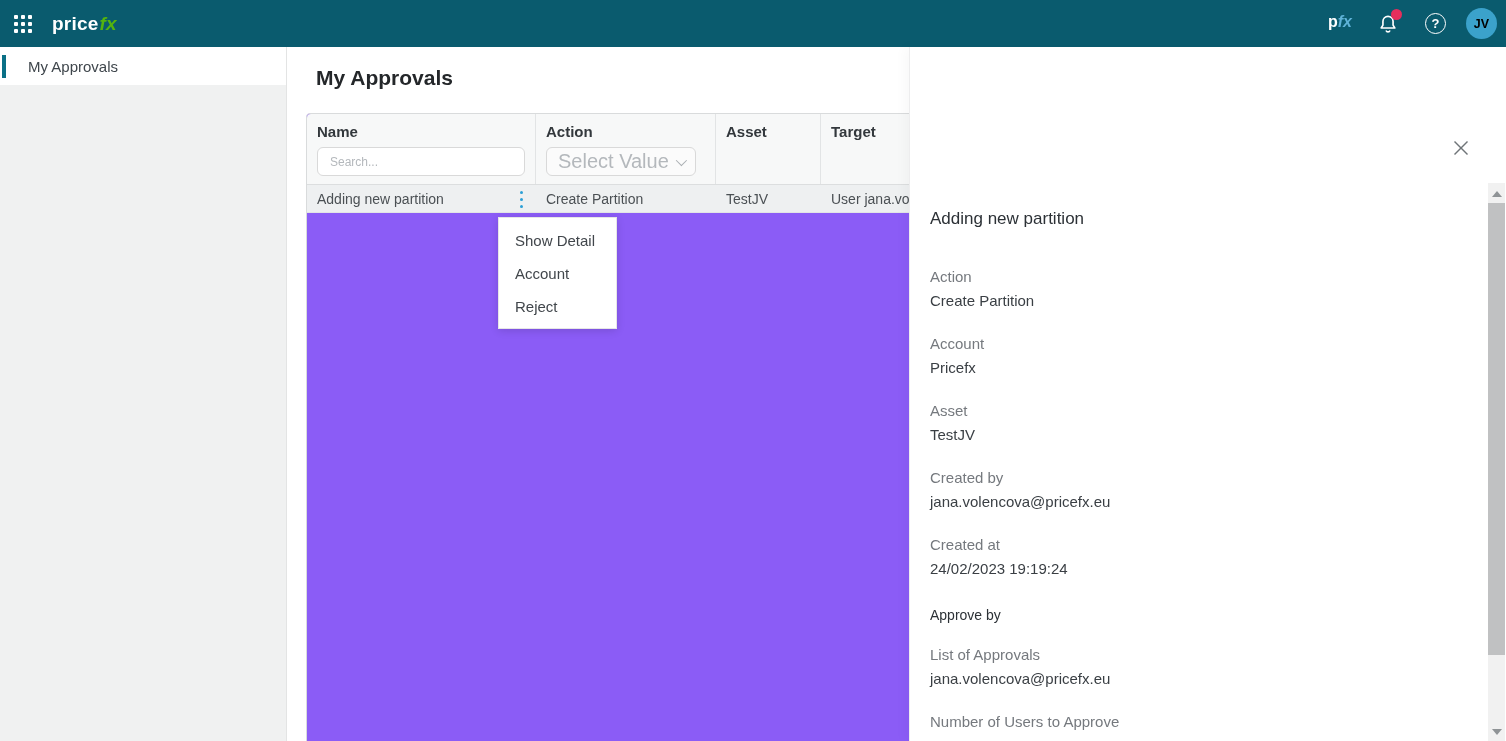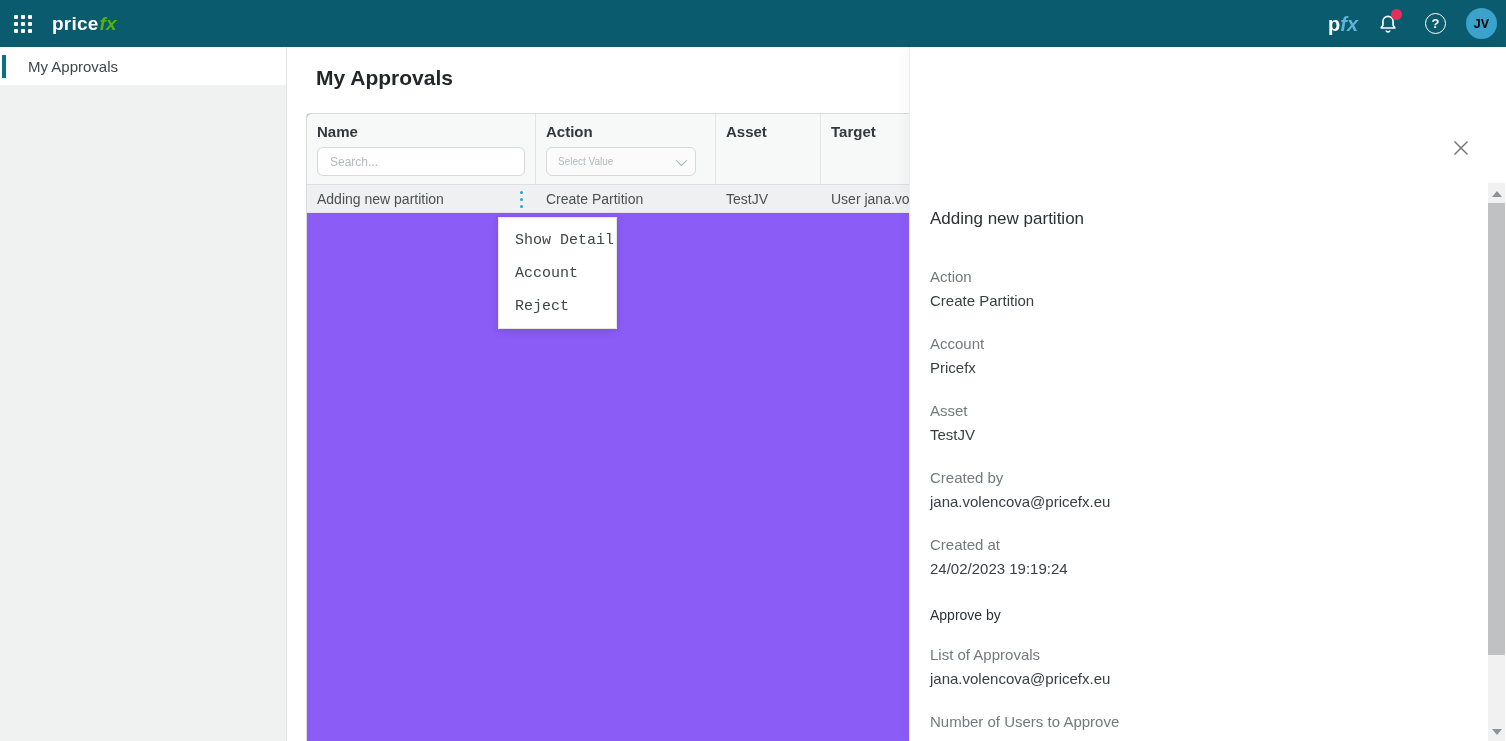--- a/index.html
+++ b/index.html
@@ -10,21 +10,21 @@
   
   .topbar { position:absolute; left:0; top:0; width:1506px; height:47px;
             background:#0a5b6e; display:flex; align-items:center; }
   .apps-grid { display:inline-grid; grid-template-columns:repeat(3,4px);
                grid-template-rows:repeat(3,4px); gap:3px; margin-left:14px; cursor:pointer; }
   .apps-grid span { width:4px; height:4px; background:#fff; border-radius:1px; }
   .logo { margin-left:20px; font-size:19px; font-weight:bold; color:#fff;
           letter-spacing:.2px; cursor:pointer; }
   .logo .fx { color:#54b30e; font-style:italic; margin-left:1px; }
   .topbar-right { position:absolute; right:0; top:0; height:47px; width:200px; }
-  .pfx-mini { position:absolute; left:22px; top:13px; font-size:20px; font-weight:bold;
+  .pfx-mini { position:absolute; left:22px; top:13px; font-size:16px; font-weight:bold;
               color:#fff; cursor:pointer; }
   .pfx-mini .fx { color:#5fb3d8; font-style:italic; }
   .bell-wrap { position:absolute; left:71px; top:13px; width:22px; height:22px; cursor:pointer; }
   .badge { position:absolute; right:-3px; top:-4px; width:11px; height:11px;
            border-radius:50%; background:#e62e5c; }
   .help-circle { position:absolute; left:119px; top:13px; width:21px; height:21px;
                  border:1.6px solid #fff; border-radius:50%; color:#fff; font-size:13px;
                  font-weight:bold; display:flex; align-items:center; justify-content:center;
                  cursor:pointer; }
   .avatar { position:absolute; left:160px; top:8px; width:31px; height:31px; border-radius:50%;
@@ -56,40 +56,40 @@
   .th:last-child { border-right:none; }
   .th .col-lbl { font-size:15px; font-weight:bold; color:#33383c; margin-bottom:7px; }
   .th-name { width:229px; } .th-action { width:180px; } .th-asset { width:105px; }
   .th-target { flex:1; }
   .search-input { width:100%; height:29px; border:1px solid #d9d9d9; border-radius:6px;
                   background:#fff; padding:0 12px; font-size:12px; color:#45494d;
                   font-family:"Liberation Sans", sans-serif; outline:none; }
   .search-input::placeholder { color:#b4b8bc; }
   .select-box { width:150px; height:29px; border:1px solid #d9d9d9; border-radius:6px;
                 background:#fbfbfb; display:flex; align-items:center; padding:0 11px;
-                font-size:10px; color:#b4b8bc; cursor:pointer; }
+                font-size:20px; color:#b4b8bc; cursor:pointer; }
   .chevron { margin-left:auto; width:8px; height:8px; border-right:1.6px solid #a9aeb2;
              border-bottom:1.6px solid #a9aeb2; transform:rotate(45deg) translateY(-2px); }
   .trow { position:relative; display:flex; height:28px; background:#eef0f1;
           border-bottom:1px solid #e3e5e6; align-items:center; font-size:14px;
           color:#4b5054; cursor:pointer; }
   .td { padding-left:10px; overflow:hidden; white-space:nowrap; }
   .td-name { width:229px; } .td-action { width:180px; } .td-asset { width:105px; }
   .td-target { flex:1; }
   .kebab { position:absolute; left:208px; top:6px; width:12px; height:17px;
            display:flex; flex-direction:column; align-items:center; justify-content:space-between;
            cursor:pointer; }
   .kebab i { width:3px; height:3px; border-radius:50%; background:#2b9fd6; }
 
   .entries { position:absolute; left:326px; top:663px; font-size:14px; color:#50555a; }
 
   
   .row-menu { position:absolute; left:498px; top:217px; width:119px; height:112px;
               background:#fff; border:1px solid #e6e6e6; box-shadow:0 2px 8px rgba(0,0,0,.13);
-              padding-top:6px; z-index:5;font-family:Liberation Mono, monospace; }
+              padding-top:6px; z-index:5; }
   .row-menu .item { height:33px; display:flex; align-items:center; padding-left:16px;
                     font-size:15px; color:#41464b; cursor:pointer; }
 
   
   .panel { position:absolute; left:910px; top:47px; width:596px; height:694px; background:#fff;
            box-shadow:-1px 0 0 #ededee, -5px 0 12px rgba(0,0,0,.03); z-index:10;
            overflow:hidden; }
   .panel-close { position:absolute; left:543px; top:93px; width:16px; height:16px;
                  cursor:pointer; background:none; border:none; padding:0; }
   .panel-content { position:absolute; left:20px; top:160px; width:545px; }

